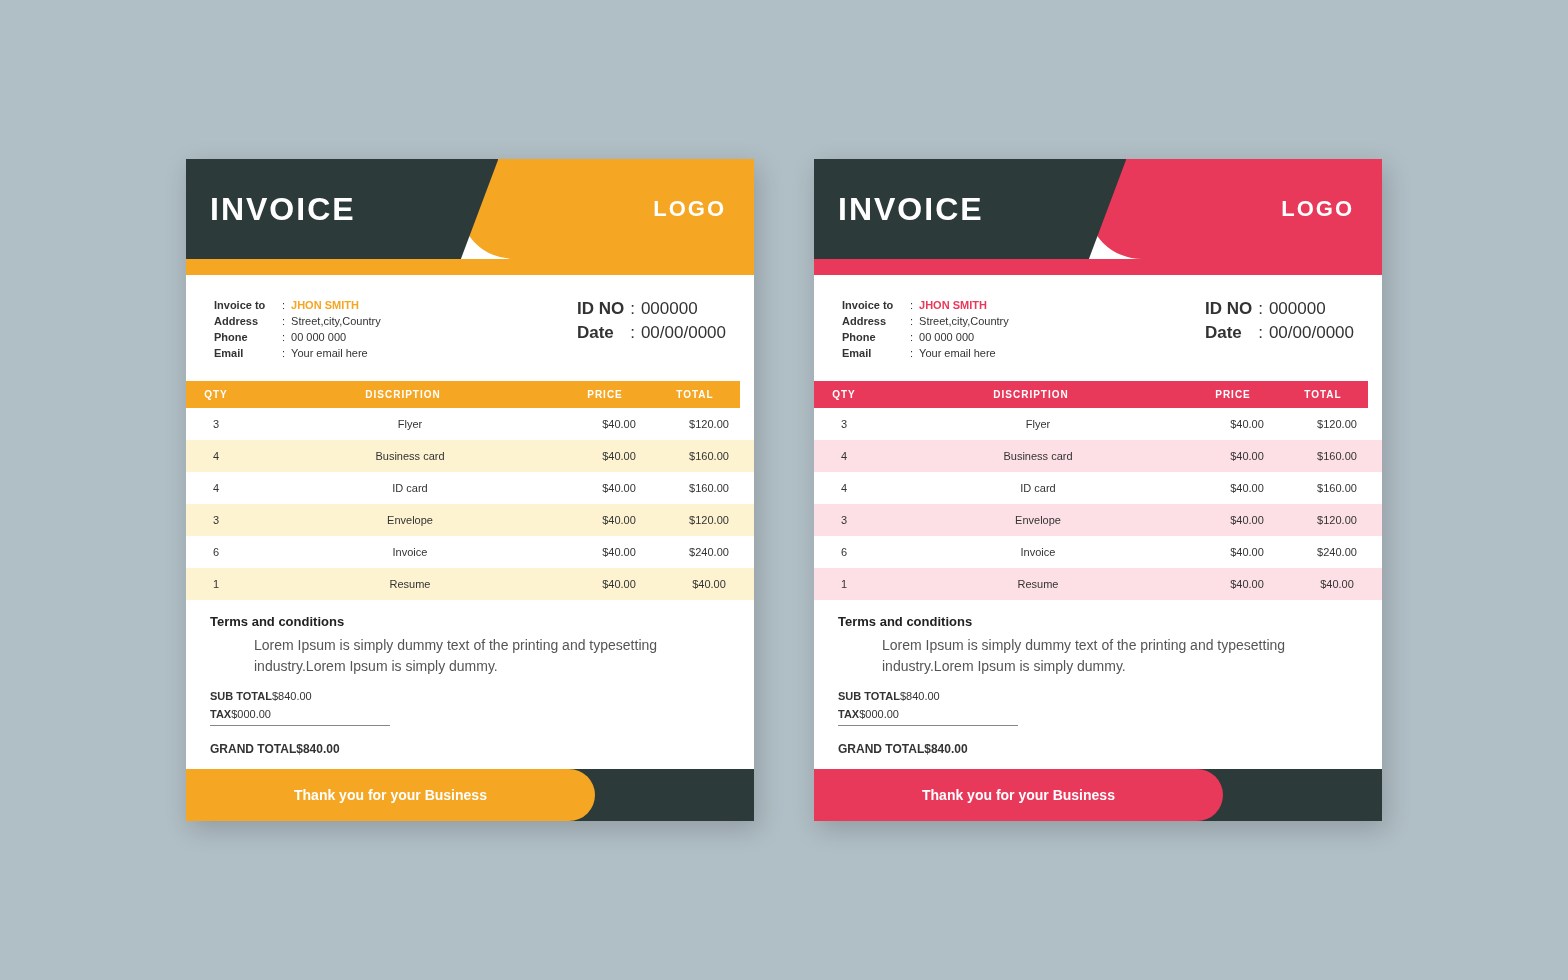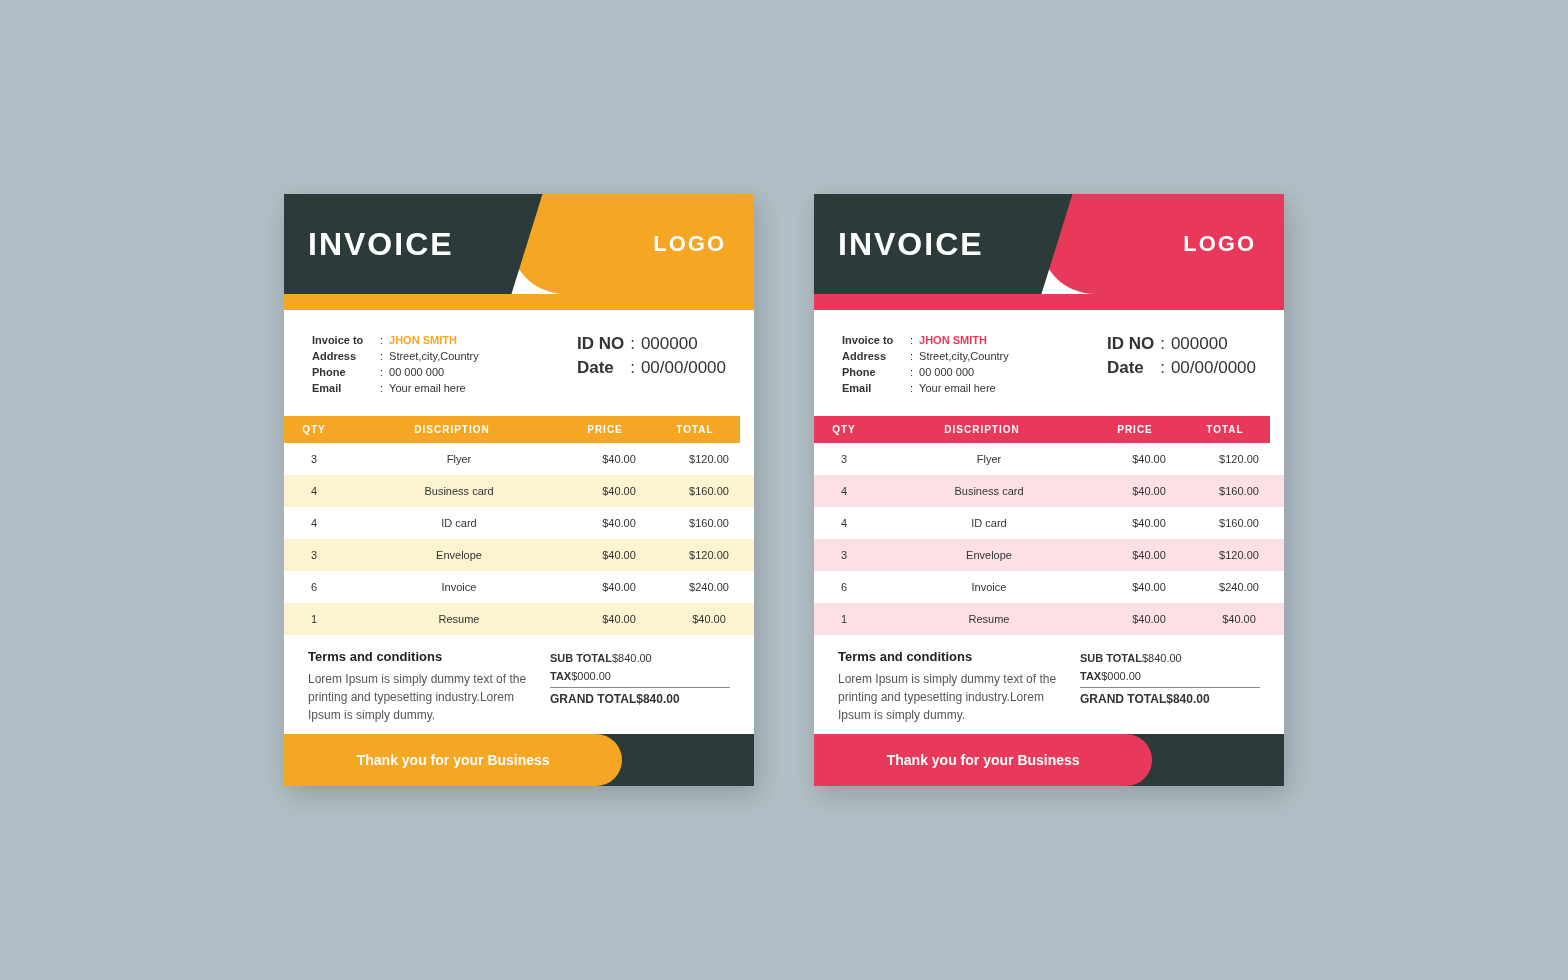--- a/index.html
+++ b/index.html
@@ -8,21 +8,21 @@
       height: 980px;
       background-color: #b0bec5;
       display: flex;
       align-items: center;
       justify-content: center;
       gap: 60px;
       font-family: Arial, sans-serif;
     }
 
     .invoice-card {
-      width: 470px;
+      width: 568px;
       background: #fff;
       box-shadow: 4px 8px 24px rgba(0,0,0,0.18);
       position: relative;
     }
 
     
     .invoice-header {
       display: flex;
       align-items: stretch;
       height: 100px;
@@ -116,51 +116,53 @@
     }
     .row-odd { background: #fff; }
     .row-even-orange { background: #fdf3d0; }
     .row-even-pink { background: #fde0e6; }
 
     
     .totals-section {
       display: flex;
       padding: 14px 24px 10px 24px;
       gap: 10px;
+      flex-direction: column;
     }
     .terms-block {
       flex: 1;
     }
     .terms-block .terms-title {
       font-size: 13px;
       font-weight: 700;
       color: #222;
       margin-bottom: 6px;
     }
     .terms-block .terms-text {
-      font-size: 12px;
+      font-size: 14px;
       color: #555;
       line-height: 1.5;
+      margin-left: 44px;
     }
 
     .totals-block {
       width: 180px;
     }
     .totals-row {
       display: flex;
       font-size: 11px;
       padding: 3px 0;
       color: #333;
     }
     .totals-row.grand {
       font-weight: 700;
       font-size: 12px;
       border-top: 1.5px solid #888;
       margin-top: 2px;
-      padding-top: 4px;
+      padding-top: 16px;
     }
     .totals-row .label { font-weight: 600; }
 
     
     .invoice-footer {
       display: flex;
       align-items: stretch;
       height: 52px;
       position: relative;
     }

